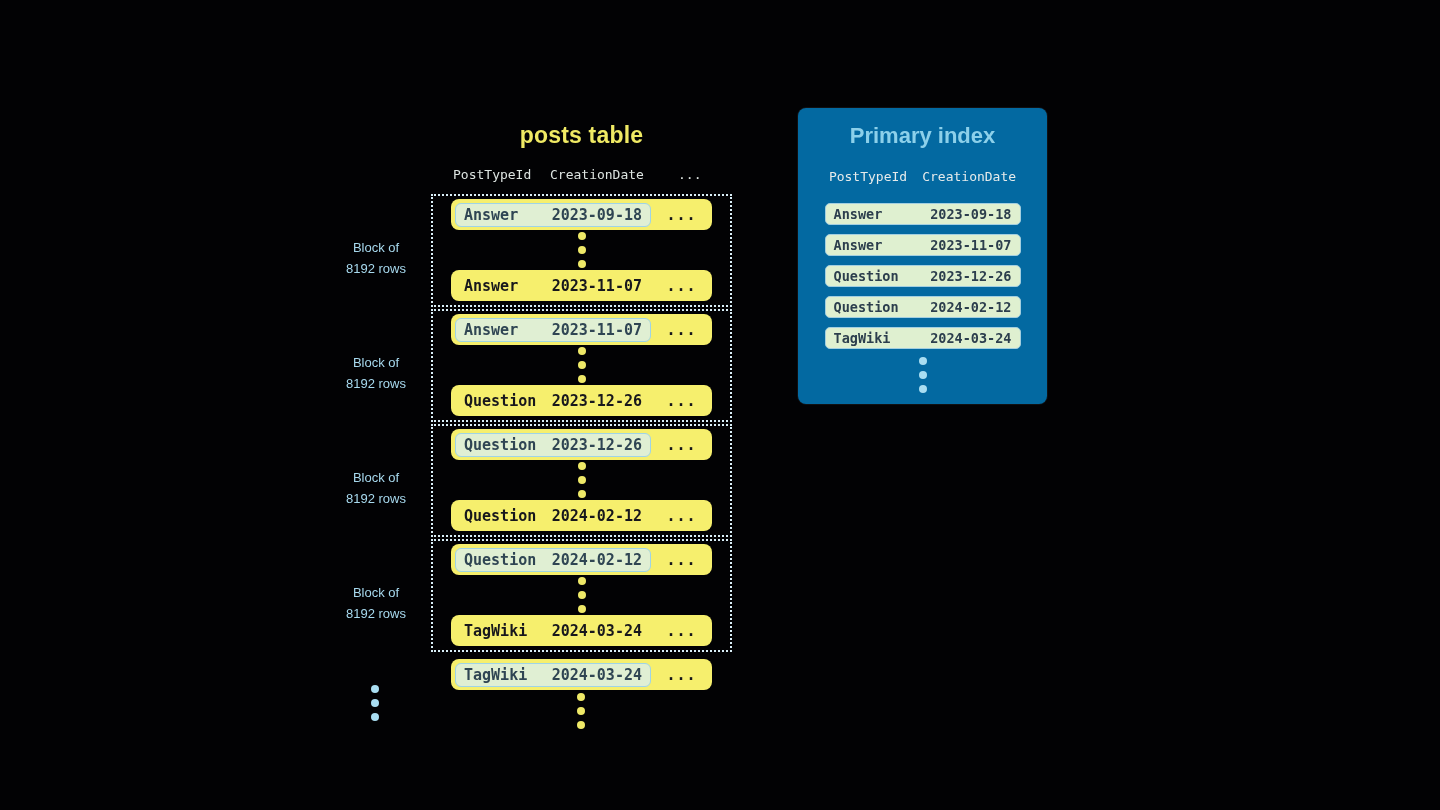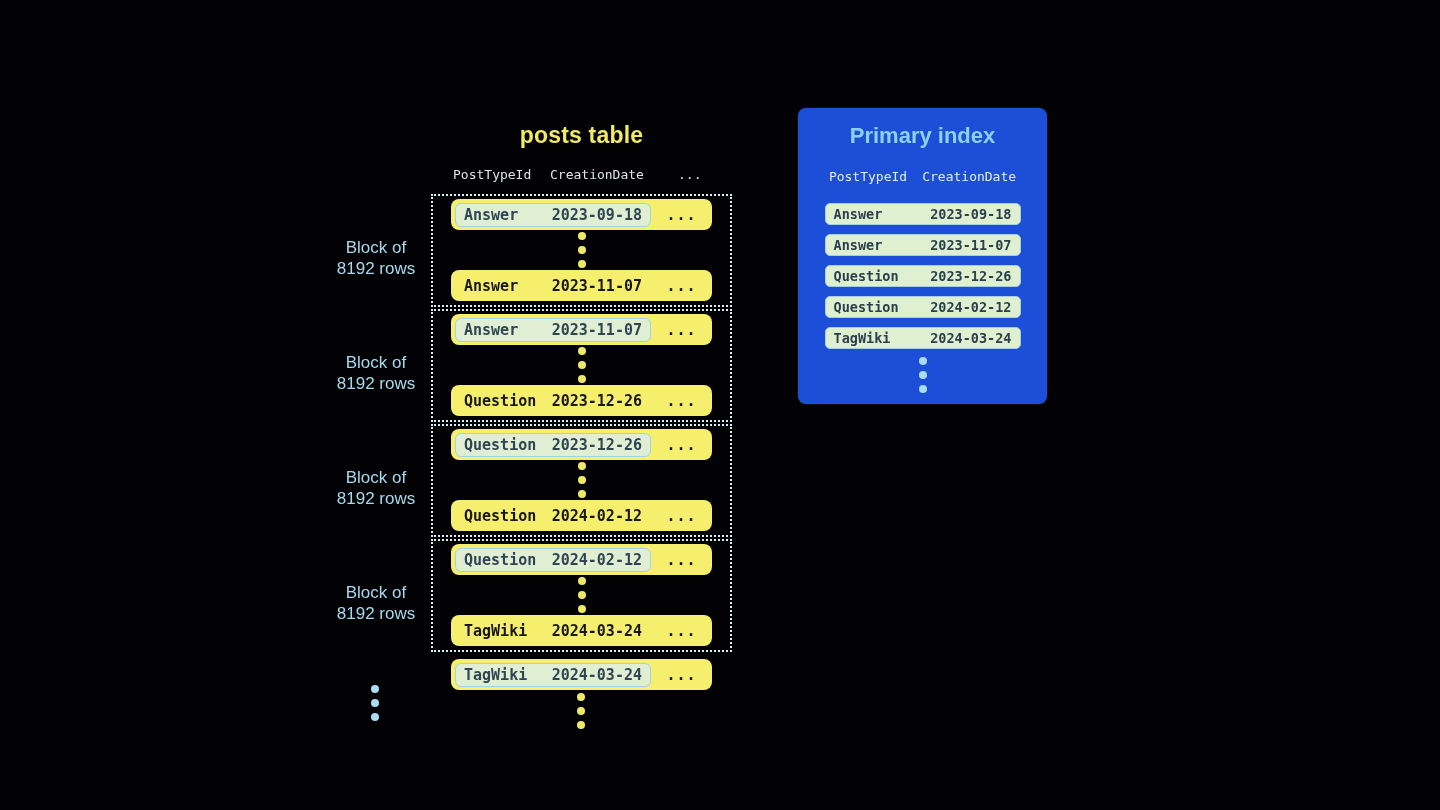--- a/index.html
+++ b/index.html
@@ -42,32 +42,32 @@
     flex:1;text-align:center;color:#17171c;
     font-family:"DejaVu Sans Mono",monospace;font-size:15px;font-weight:bold;letter-spacing:1px;
   }
   .vdots{display:flex;flex-direction:column;align-items:center;gap:6px;}
   .vdots i{display:block;width:8px;height:8px;border-radius:50%;}
   .ydots i{background:#efe968;}
   .bdots i{background:#a9def2;}
 
   .block-label{
     position:absolute;left:306px;width:140px;text-align:center;
-    color:#a7d9ee;font-size:17px;line-height:21px;
+    color:#a7d9ee;font-size:13px;line-height:21px;
   }
   .bl-0{top:237px;} .bl-1{top:352px;} .bl-2{top:467px;} .bl-3{top:582px;}
 
   .overflow-row{position:absolute;left:451px;top:659px;}
   .bottom-ydots{position:absolute;left:577px;top:693px;}
   .bottom-bdots{position:absolute;left:371px;top:685px;}
 
   
   .panel{
     position:absolute;left:798px;top:108px;width:249px;height:296px;
-    background:#1d4ed8;border-radius:8px;box-shadow:0 0 0 1px rgba(255,255,255,0.06);
+    background:#0369a1;border-radius:8px;box-shadow:0 0 0 1px rgba(255,255,255,0.06);
   }
   .panel-title{margin-top:15px;text-align:center;color:#8cd0ea;font-size:22px;font-weight:600;}
   .panel-headers{
     margin-top:20px;display:flex;justify-content:center;gap:15px;
     color:#e6ebeb;font-size:13px;
   }
   .index-rows{margin-top:19px;display:flex;flex-direction:column;align-items:center;gap:9px;}
   .ipill{
     box-sizing:border-box;width:196px;height:22px;border-radius:5px;
     background:#dff0d0;border:1px solid #a3cfe0;color:#2c3e4d;

